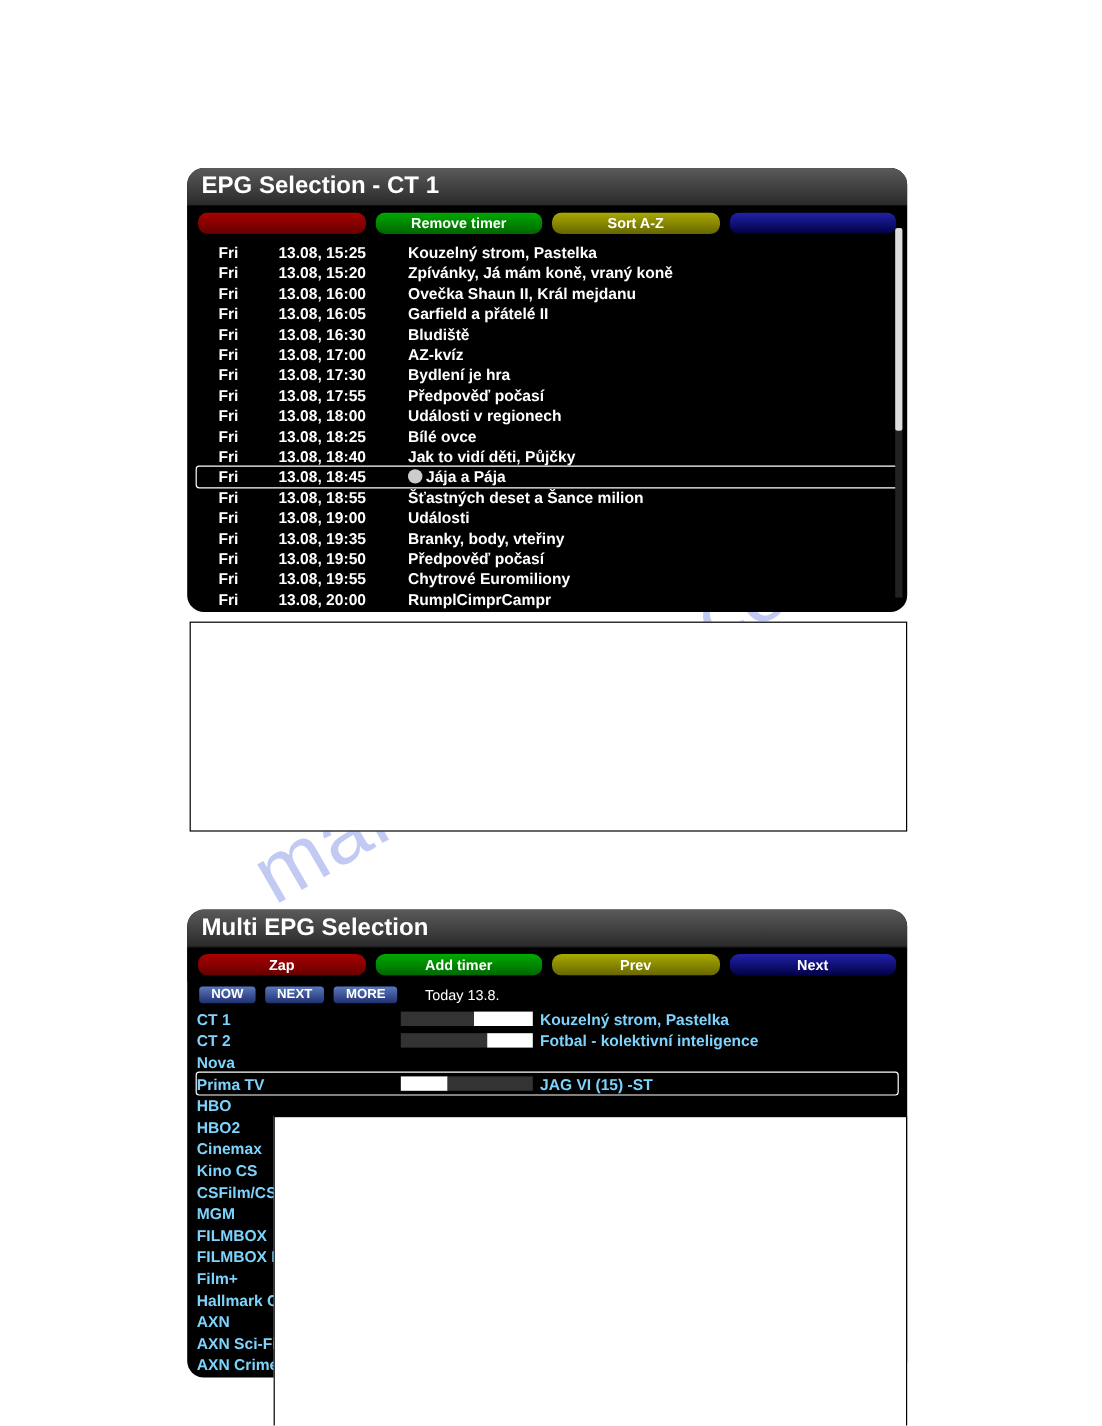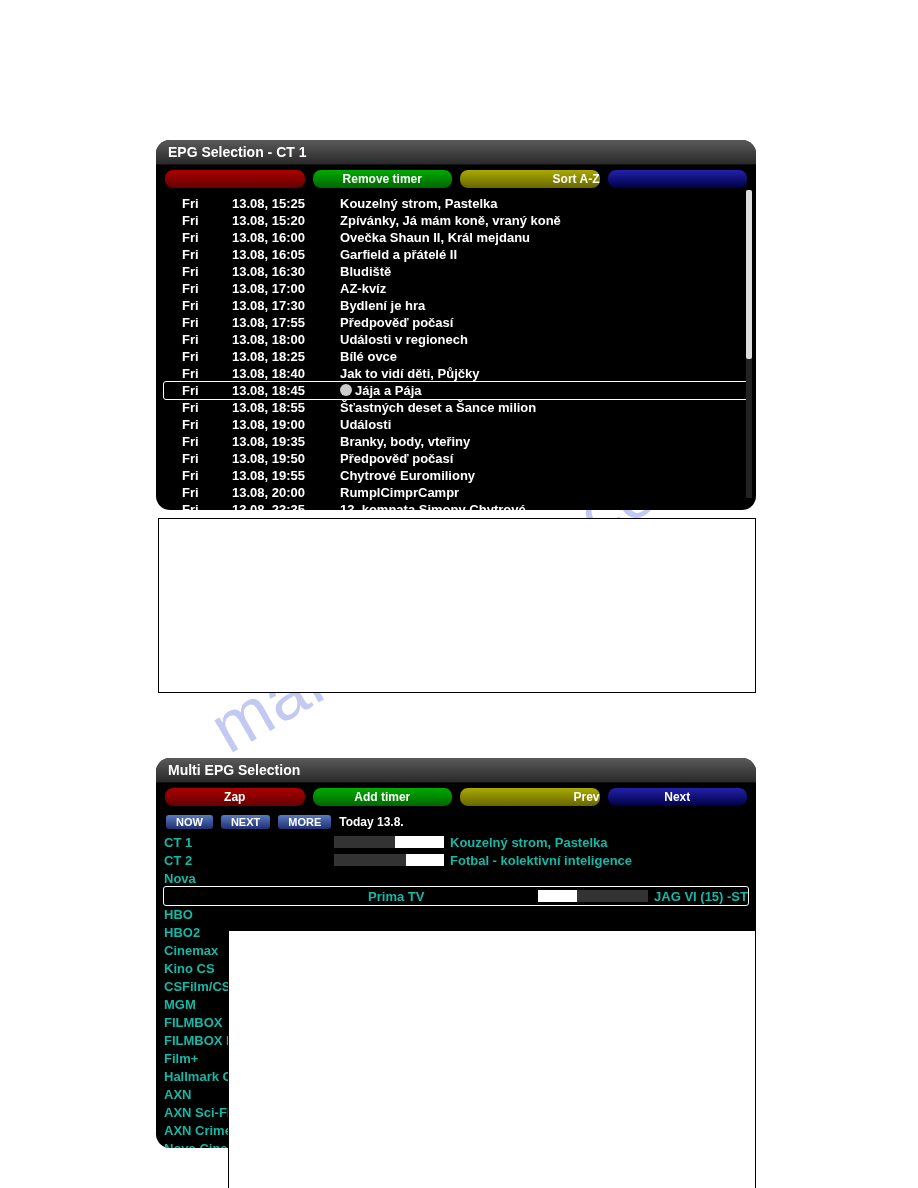--- a/index.html
+++ b/index.html
@@ -15,21 +15,21 @@
     position: absolute;
     background: #000;
     border-radius: 14px;
     box-sizing: border-box;
     overflow: hidden;
   }
   .title-bar {
     background: linear-gradient(#5a5a5a,#2a2a2a);
     color: #fff;
     font-weight: bold;
-    font-size: 14px;
+    font-size: 20px;
     padding: 4px 12px;
     border-bottom: 1px solid #111;
   }
   .btn-row {
     display: flex;
     gap: 6px;
     padding: 4px 8px;
     background: #000;
   }
   .btn {
@@ -38,21 +38,21 @@
     border-radius: 9px;
     color: #fff;
     font-size: 12px;
     font-weight: bold;
     text-align: center;
     line-height: 18px;
     border: 1px solid #000;
   }
   .btn.red    { background: linear-gradient(#a00,#600); }
   .btn.green  { background: linear-gradient(#0a0,#060); }
-  .btn.yellow { background: linear-gradient(#aa0,#660); color:#fff;text-align:right;}
+  .btn.yellow { background: linear-gradient(#aa0,#660); color:#fff;}
   .btn.blue   { background: linear-gradient(#22a,#004); }
   .list {
     padding: 2px 8px 8px 8px;
     position: relative;
   }
   .row {
     display: flex;
     color: #fff;
     font-size: 13px;
     font-weight: bold;
@@ -76,30 +76,30 @@
     position:absolute; background:#fff; border:1px solid #000; box-sizing:border-box;
   }
   
   .tabs {
     display:flex; gap:8px; padding:4px 10px; align-items:flex-end;
   }
   .tab {
     background: linear-gradient(#5a7ac0,#203070);
     color:#fff; font-size:11px; font-weight:bold; padding:1px 10px; border-radius:3px;
   }
-  .date-lbl { color:#fff; font-size:12px; font-weight:bold; margin-left:0;}
+  .date-lbl { color:#fff; font-size:12px; font-weight:normal; margin-left:15px;}
   .ch-area { padding: 0 8px 8px 8px; }
   .ch-row {
-    display:flex; align-items:center; color:#14b8a6; font-size:13px; font-weight:bold;
+    display:flex; align-items:center; color:#7dd3fc; font-size:13px; font-weight:bold;
     height:18px; white-space:nowrap;
   }
   .ch-name { width: 170px; }
   .ch-bar  { position:relative; height:12px; margin-right:6px; }
   .bar-seg { position:absolute; top:0; bottom:0; }
-  .ch-row.sel { border:1px solid #fff; border-radius:3px; height:18px; margin:-1px;justify-content:flex-end;}
+  .ch-row.sel { border:1px solid #fff; border-radius:3px; height:18px; margin:-1px;}
   .watermark {
     position:absolute; left:50%; top:50%; transform:translate(-50%,-50%) rotate(-30deg);
     font-size:70px; color:rgba(80,100,220,0.35); font-weight:normal; letter-spacing:1px;
     pointer-events:none; white-space:nowrap;
   }
 </style>
 </head>
 <body>
 
 <div class="watermark">manualshive.com</div>

